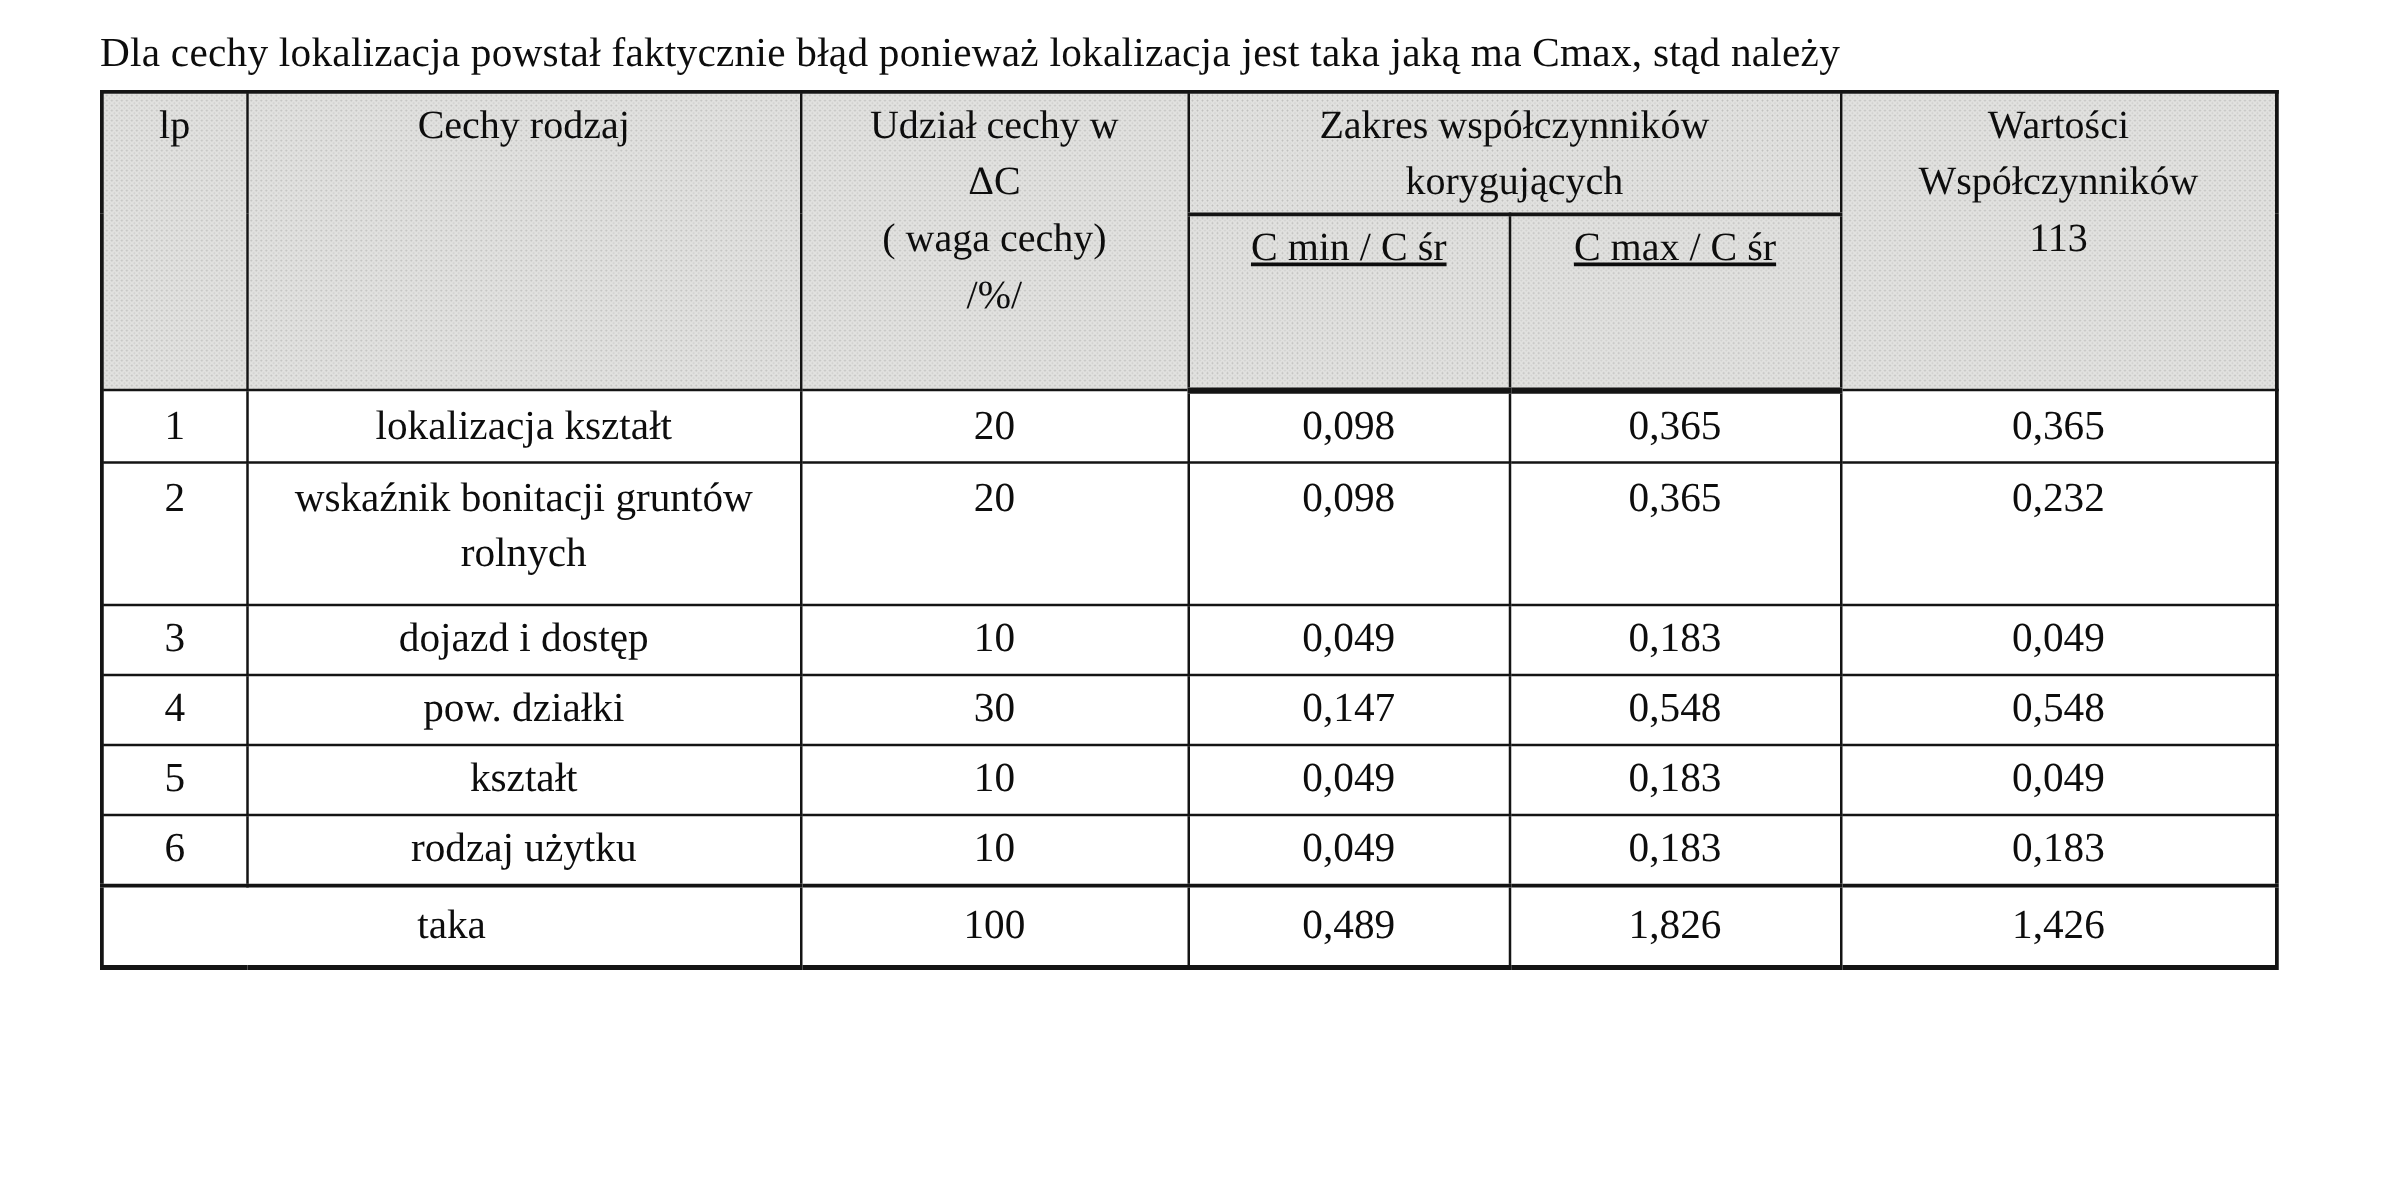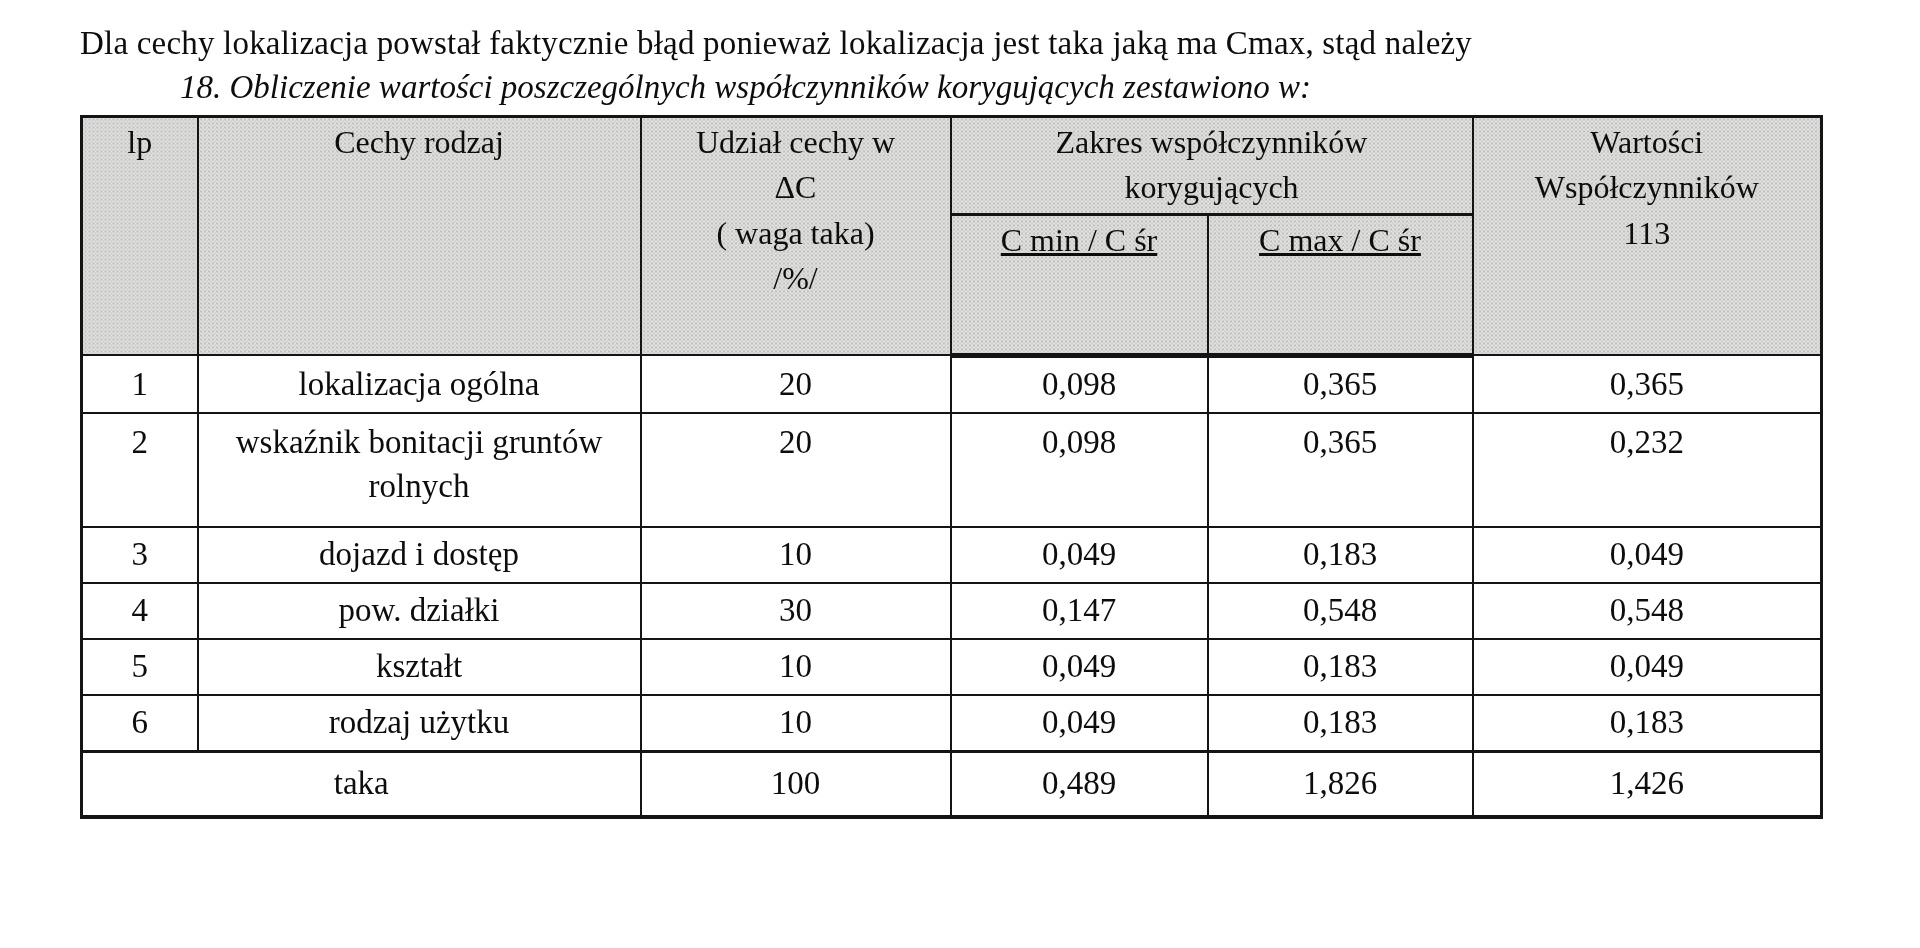--- a/index.html
+++ b/index.html
@@ -86,60 +86,59 @@
     border-bottom: 4px solid #141414;
   }
   .hdr-line { display: block; }
 </style>
 </head>
 <body>
 
 <div class="page">
 
   <div class="para-line">Dla cechy lokalizacja powstał faktycznie błąd ponieważ lokalizacja jest taka jaką ma Cmax, stąd należy</div>
-  <div class="list-item">18. Obliczenie wartości poszczególnych współczynników korygujących zestawiono w:</div>
 
   <table class="main-table">
     <colgroup>
       <col style="width:116px">
       <col style="width:443px">
       <col style="width:310px">
       <col style="width:257px">
       <col style="width:265px">
       <col style="width:349px">
     </colgroup>
     <thead>
       <tr class="header-top">
         <th rowspan="2">lp</th>
         <th rowspan="2">Cechy rodzaj</th>
         <th rowspan="2">
           <span class="hdr-line">Udział cechy w</span>
           <span class="hdr-line">ΔC</span>
-          <span class="hdr-line">( waga taka)</span>
+          <span class="hdr-line">( waga cechy)</span>
           <span class="hdr-line">/%/</span>
         </th>
         <th colspan="2" class="group-head">
           <span class="hdr-line">Zakres współczynników</span>
           <span class="hdr-line">korygujących</span>
         </th>
         <th rowspan="2">
           <span class="hdr-line">Wartości</span>
           <span class="hdr-line">Współczynników</span>
           <span class="hdr-line">113</span>
         </th>
       </tr>
       <tr class="header-sub">
         <th>C min / C śr</th>
         <th>C max / C śr</th>
       </tr>
     </thead>
     <tbody>
       <tr class="data-row">
         <td>1</td>
-        <td>lokalizacja ogólna</td>
+        <td>lokalizacja kształt</td>
         <td>20</td>
         <td>0,098</td>
         <td>0,365</td>
         <td>0,365</td>
       </tr>
       <tr class="tall-row">
         <td>2</td>
         <td>wskaźnik bonitacji gruntów rolnych</td>
         <td>20</td>
         <td>0,098</td>

